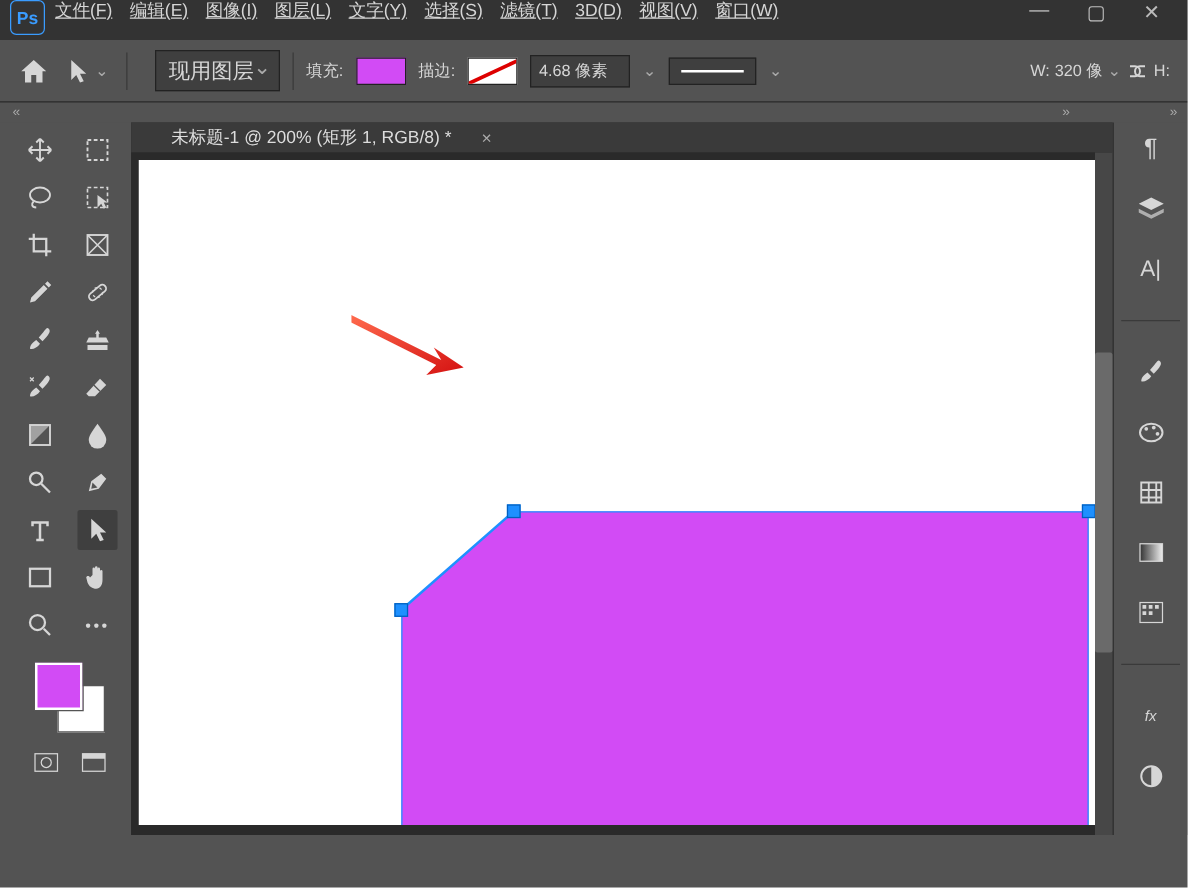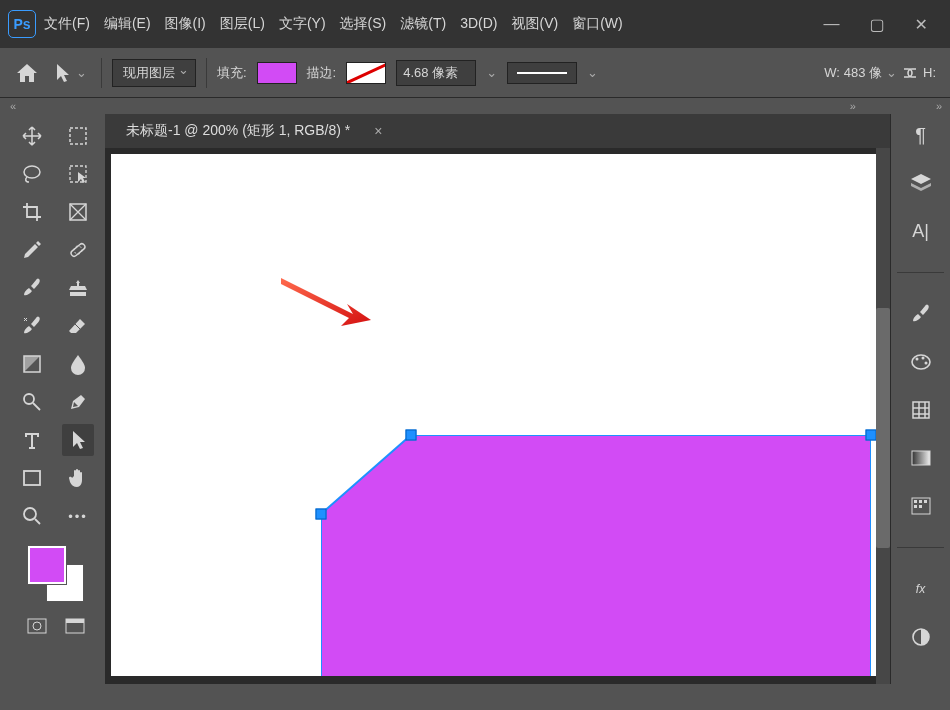--- a/index.html
+++ b/index.html
@@ -1,46 +1,46 @@
 <!DOCTYPE html>
 <html><head>
 <meta charset="utf-8">
 <style>
 * { margin: 0; padding: 0; box-sizing: border-box; font-family: "Microsoft YaHei", sans-serif; }
 body { width: 950px; height: 710px; background: #535353; color: #d6d6d6; font-size: 13px; overflow: hidden; position: relative; }
-.titlebar { height: 48px; background: #333333; display: flex; align-items: center; padding: 0 8px; }
+.titlebar { height: 32px; background: #333333; display: flex; align-items: flex-start; padding: 0 8px; }
 .ps-logo { width: 28px; height: 28px; border: 1px solid #3a9cff; border-radius: 5px; display: flex; align-items: center; justify-content: center; color: #3a9cff; font-weight: bold; font-size: 14px; margin-right: 8px; }
-.menubar { display: flex; gap: 14px; flex: 1; }
+.menubar { display: flex; gap: 14px; flex: 1; text-decoration: underline; }
 .menubar span { cursor: pointer; font-size: 14px; }
 .winbtns { display: flex; gap: 30px; margin-right: 14px; color: #bbb; }
 .winbtns span { cursor: pointer; font-size: 16px; }
 .optbar { height: 50px; background: #535353; border-bottom: 1px solid #2a2a2a; display: flex; align-items: center; padding: 0 14px; gap: 10px; position: relative; }
 .home-icon { width: 26px; height: 24px; }
 .arrow-btn { display: flex; align-items: center; gap: 4px; padding: 4px; }
-.sel { background: #3f3f3f; border: 1px solid #222; padding: 4px 20px 4px 10px; position: relative; font-size: 13px; }
+.sel { background: #3f3f3f; border: 1px solid #222; padding: 4px 20px 4px 10px; position: relative; font-size: 17px; margin-left: 12px; }
 .sel::after { content: "⌄"; position: absolute; right: 6px; top: 2px; color: #aaa; }
 .fill-sw { width: 40px; height: 22px; background: #d24bf5; border: 1px solid #222; }
 .stroke-sw { width: 40px; height: 22px; background: #fff; position: relative; border: 1px solid #222; overflow: hidden; }
 .stroke-sw::before { content: ""; position: absolute; width: 60px; height: 3px; background: #d00; transform: rotate(-25deg); top: 8px; left: -8px; }
 .num-in { background: #3f3f3f; border: 1px solid #222; padding: 3px 6px; font-size: 13px; width: 80px; }
 .line-prev { width: 70px; height: 22px; background: #3f3f3f; border: 1px solid #222; display: flex; align-items: center; justify-content: center; }
 .line-prev::before { content: ""; width: 50px; height: 2px; background: #fff; }
 .small-arrow { color: #aaa; }
 .opt-right { margin-left: auto; font-size: 13px; display: flex; align-items: center; gap: 4px; }
 .chev-bar { height: 16px; display: flex; align-items: center; justify-content: flex-end; padding-right: 8px; font-size: 11px; color: #aaa; background: #535353; }
 .chev-bar .left { margin-right: auto; margin-left: 10px; }
 .main { display: flex; height: 570px; }
 .toolbox { width: 105px; background: #535353; display: flex; flex-wrap: wrap; padding: 6px 10px 0 16px; gap: 6px 14px; align-content: flex-start; }
 .tool { width: 32px; height: 32px; display: flex; align-items: center; justify-content: center; cursor: pointer; color: #d6d6d6; border-radius: 2px; }
 .tool.active { background: #3f3f3f; }
 .tool-full { width: 100%; display: flex; justify-content: center; gap: 14px; }
 .colorbox { position: relative; width: 56px; height: 56px; margin: 8px auto 6px; }
 .fg { position: absolute; top: 0; left: 0; width: 38px; height: 38px; background: #d24bf5; border: 2px solid #fff; outline: 1px solid #555; }
 .bg { position: absolute; bottom: 0; right: 0; width: 38px; height: 38px; background: #fff; border: 1px solid #555; }
-.tabbar { height: 34px; background: #3a3a3a; display: flex; align-items: center; padding: 0 21px; font-size: 14px; color: #ddd; gap: 12px; }
+.tabbar { height: 24px; background: #3a3a3a; display: flex; align-items: center; padding: 0 32px; font-size: 14px; color: #ddd; gap: 12px; }
 .tabbar .close { margin-left: 12px; cursor: pointer; color: #aaa; }
 .doc-area { flex: 1; background: #2a2a2a; display: flex; flex-direction: column; }
 .canvas-wrap { flex: 1; background: #2a2a2a; display: flex; position: relative; }
 .canvas { margin: 6px 14px 8px 6px; flex: 1; background: #fff; position: relative; overflow: hidden; }
 .shape { position: absolute; left: 210px; top: 281px; width: 550px; height: 334px; }
 .shape polygon { fill: #d24bf5; stroke: #1e90ff; stroke-width: 2; }
 .handle { width: 11px; height: 11px; background: #1e90ff; border: 1px solid #0060c0; position: absolute; transform: translate(-50%, -50%); }
 .arrow-anno { position: absolute; left: 170px; top: 124px; }
 .statusbar { height: 26px; background: #3a3a3a; display: flex; align-items: center; font-size: 13px; color: #ccc; }
 .status-white { width: 90px; height: 18px; background: #fff; margin: 0 10px; }
@@ -91,21 +91,21 @@
   <span>填充:</span>
   <div class="fill-sw"></div>
   <span>描边:</span>
   <div class="stroke-sw"></div>
   <div class="num-in">4.68 像素</div>
   <span class="small-arrow">⌄</span>
   <div class="line-prev"></div>
   <span class="small-arrow">⌄</span>
   <div class="opt-right">
     <span>W:</span>
-    <span>483 像</span>
+    <span>320 像</span>
     <span class="small-arrow">⌄</span>
     <svg width="18" height="16" viewBox="0 0 18 16">
         <path stroke="#d6d6d6" fill="none" stroke-width="1.6" d="M3 4h4a4 4 0 010 8H3M15 4h-4a4 4 0 000 8h4"></path>
       </svg>
     <span>H:</span>
   </div>
 </div>
 
 <div class="chev-bar">
   <span class="left">«</span>

